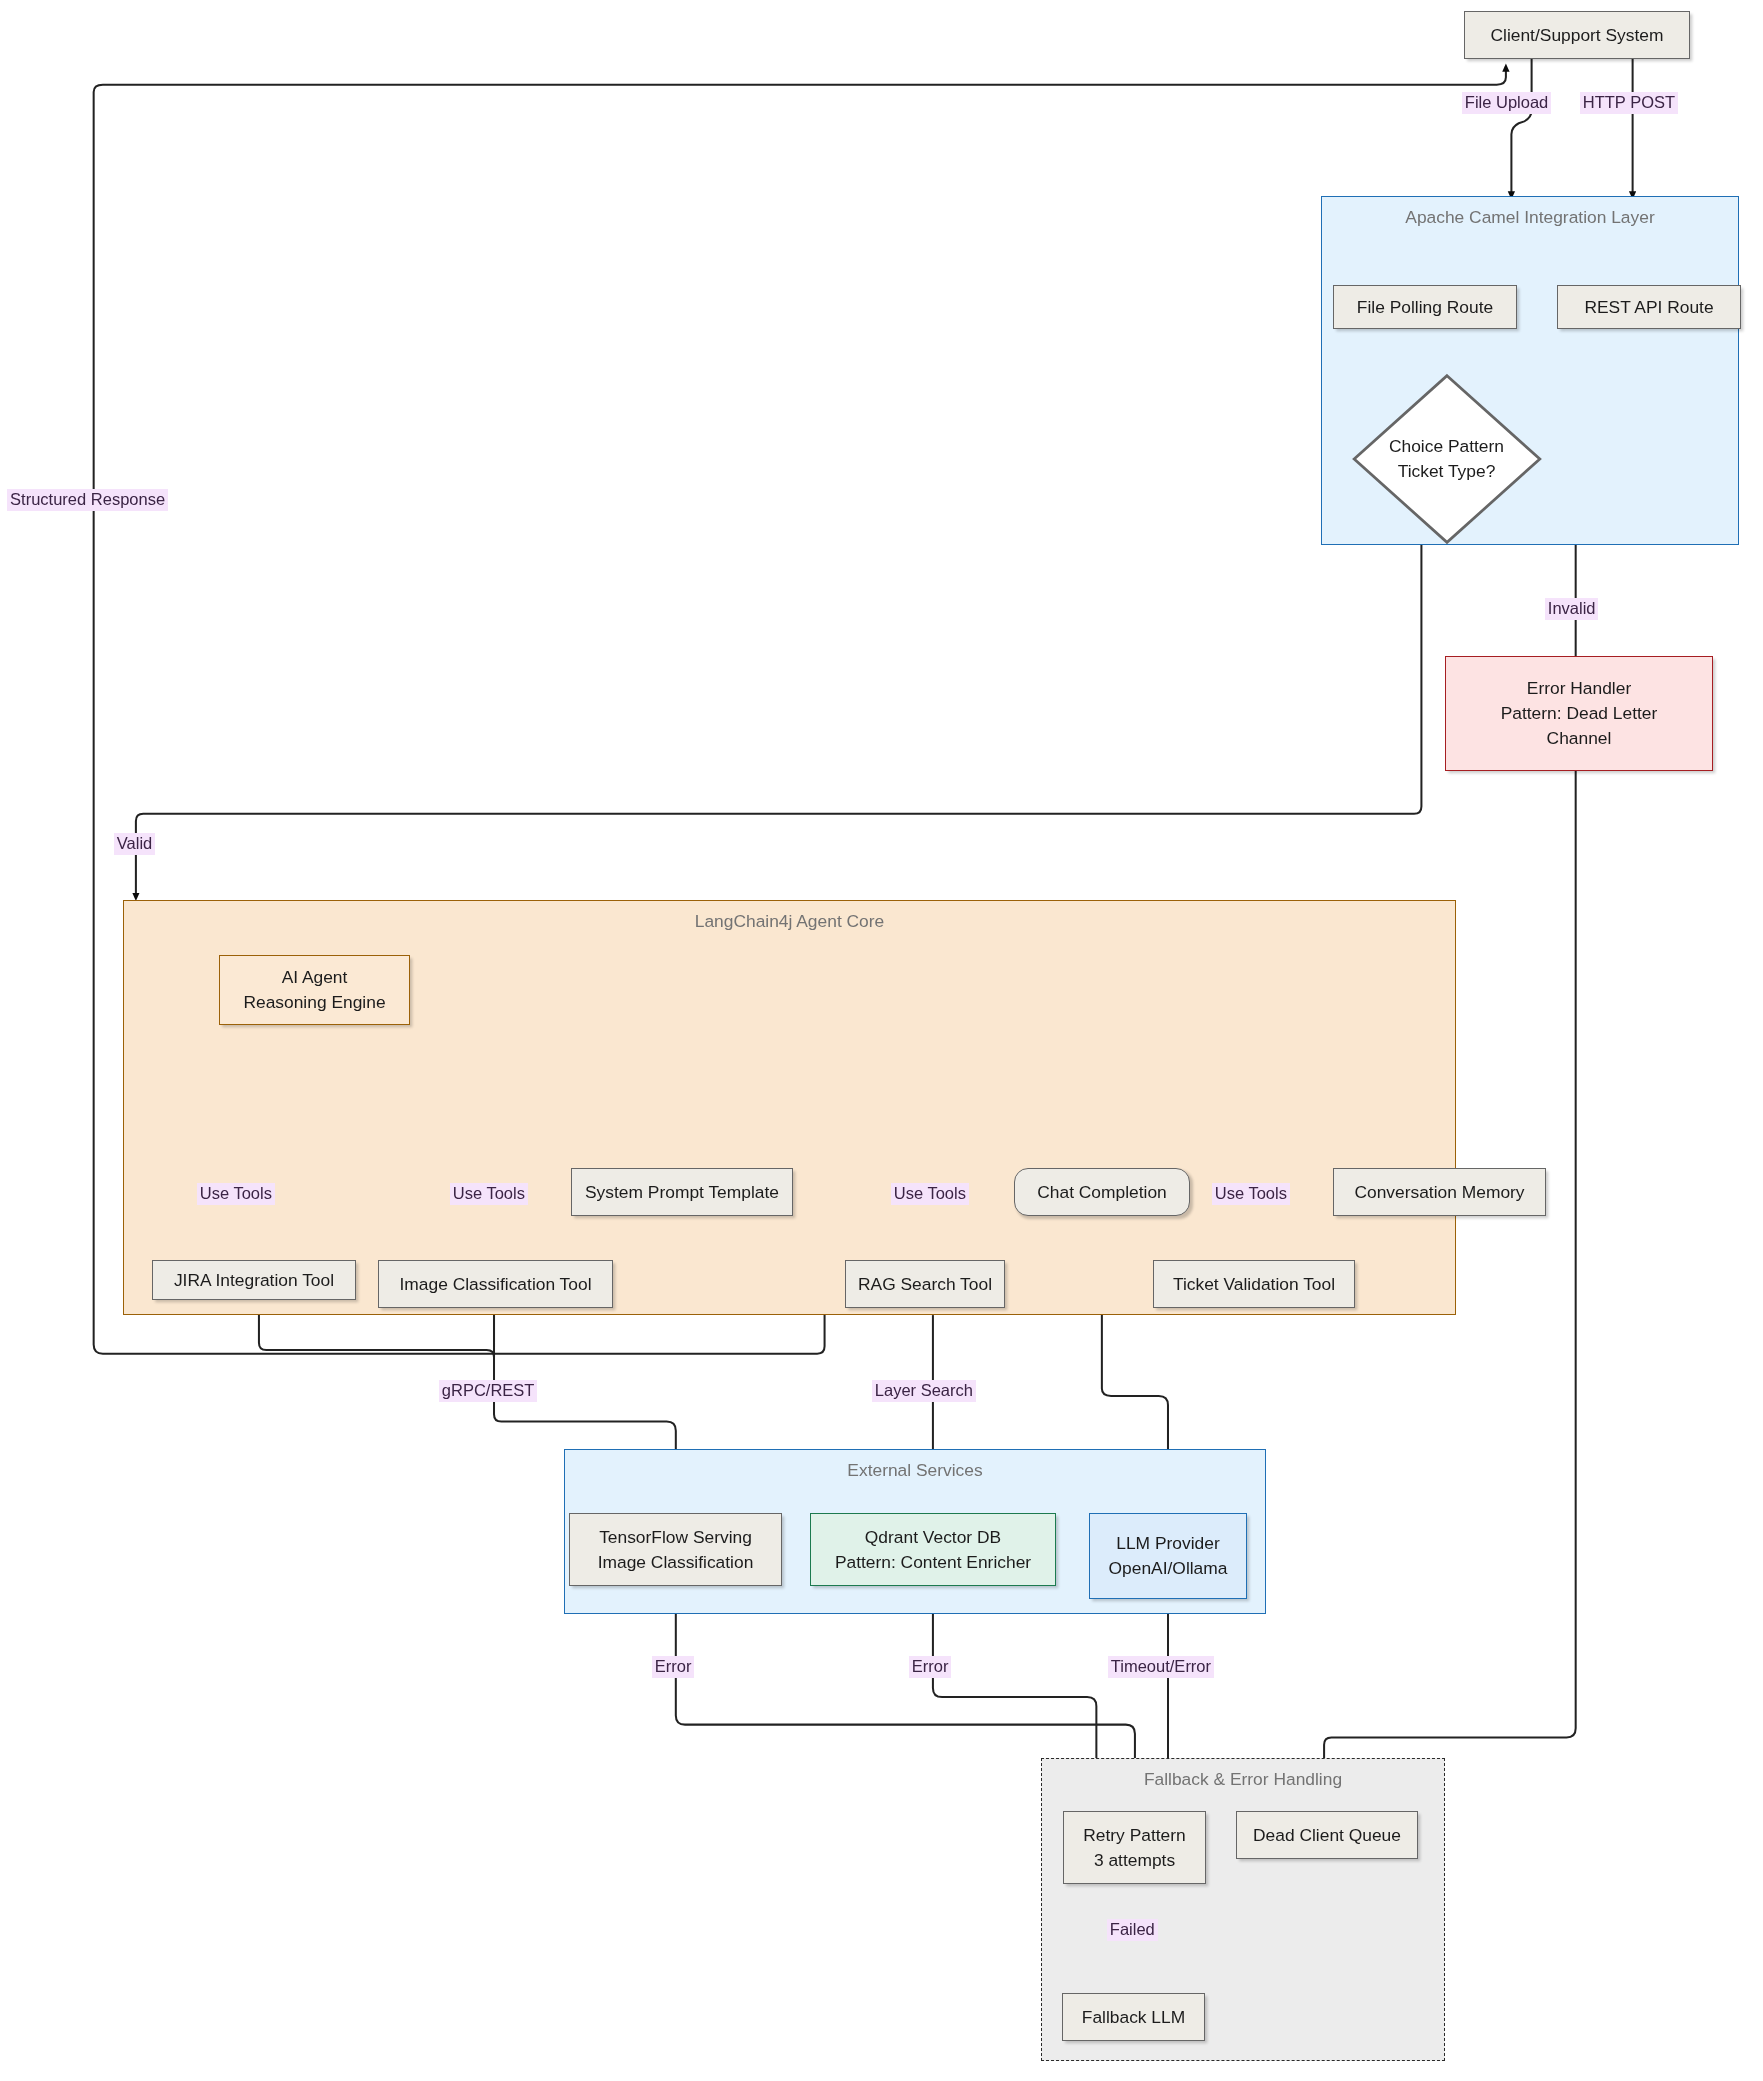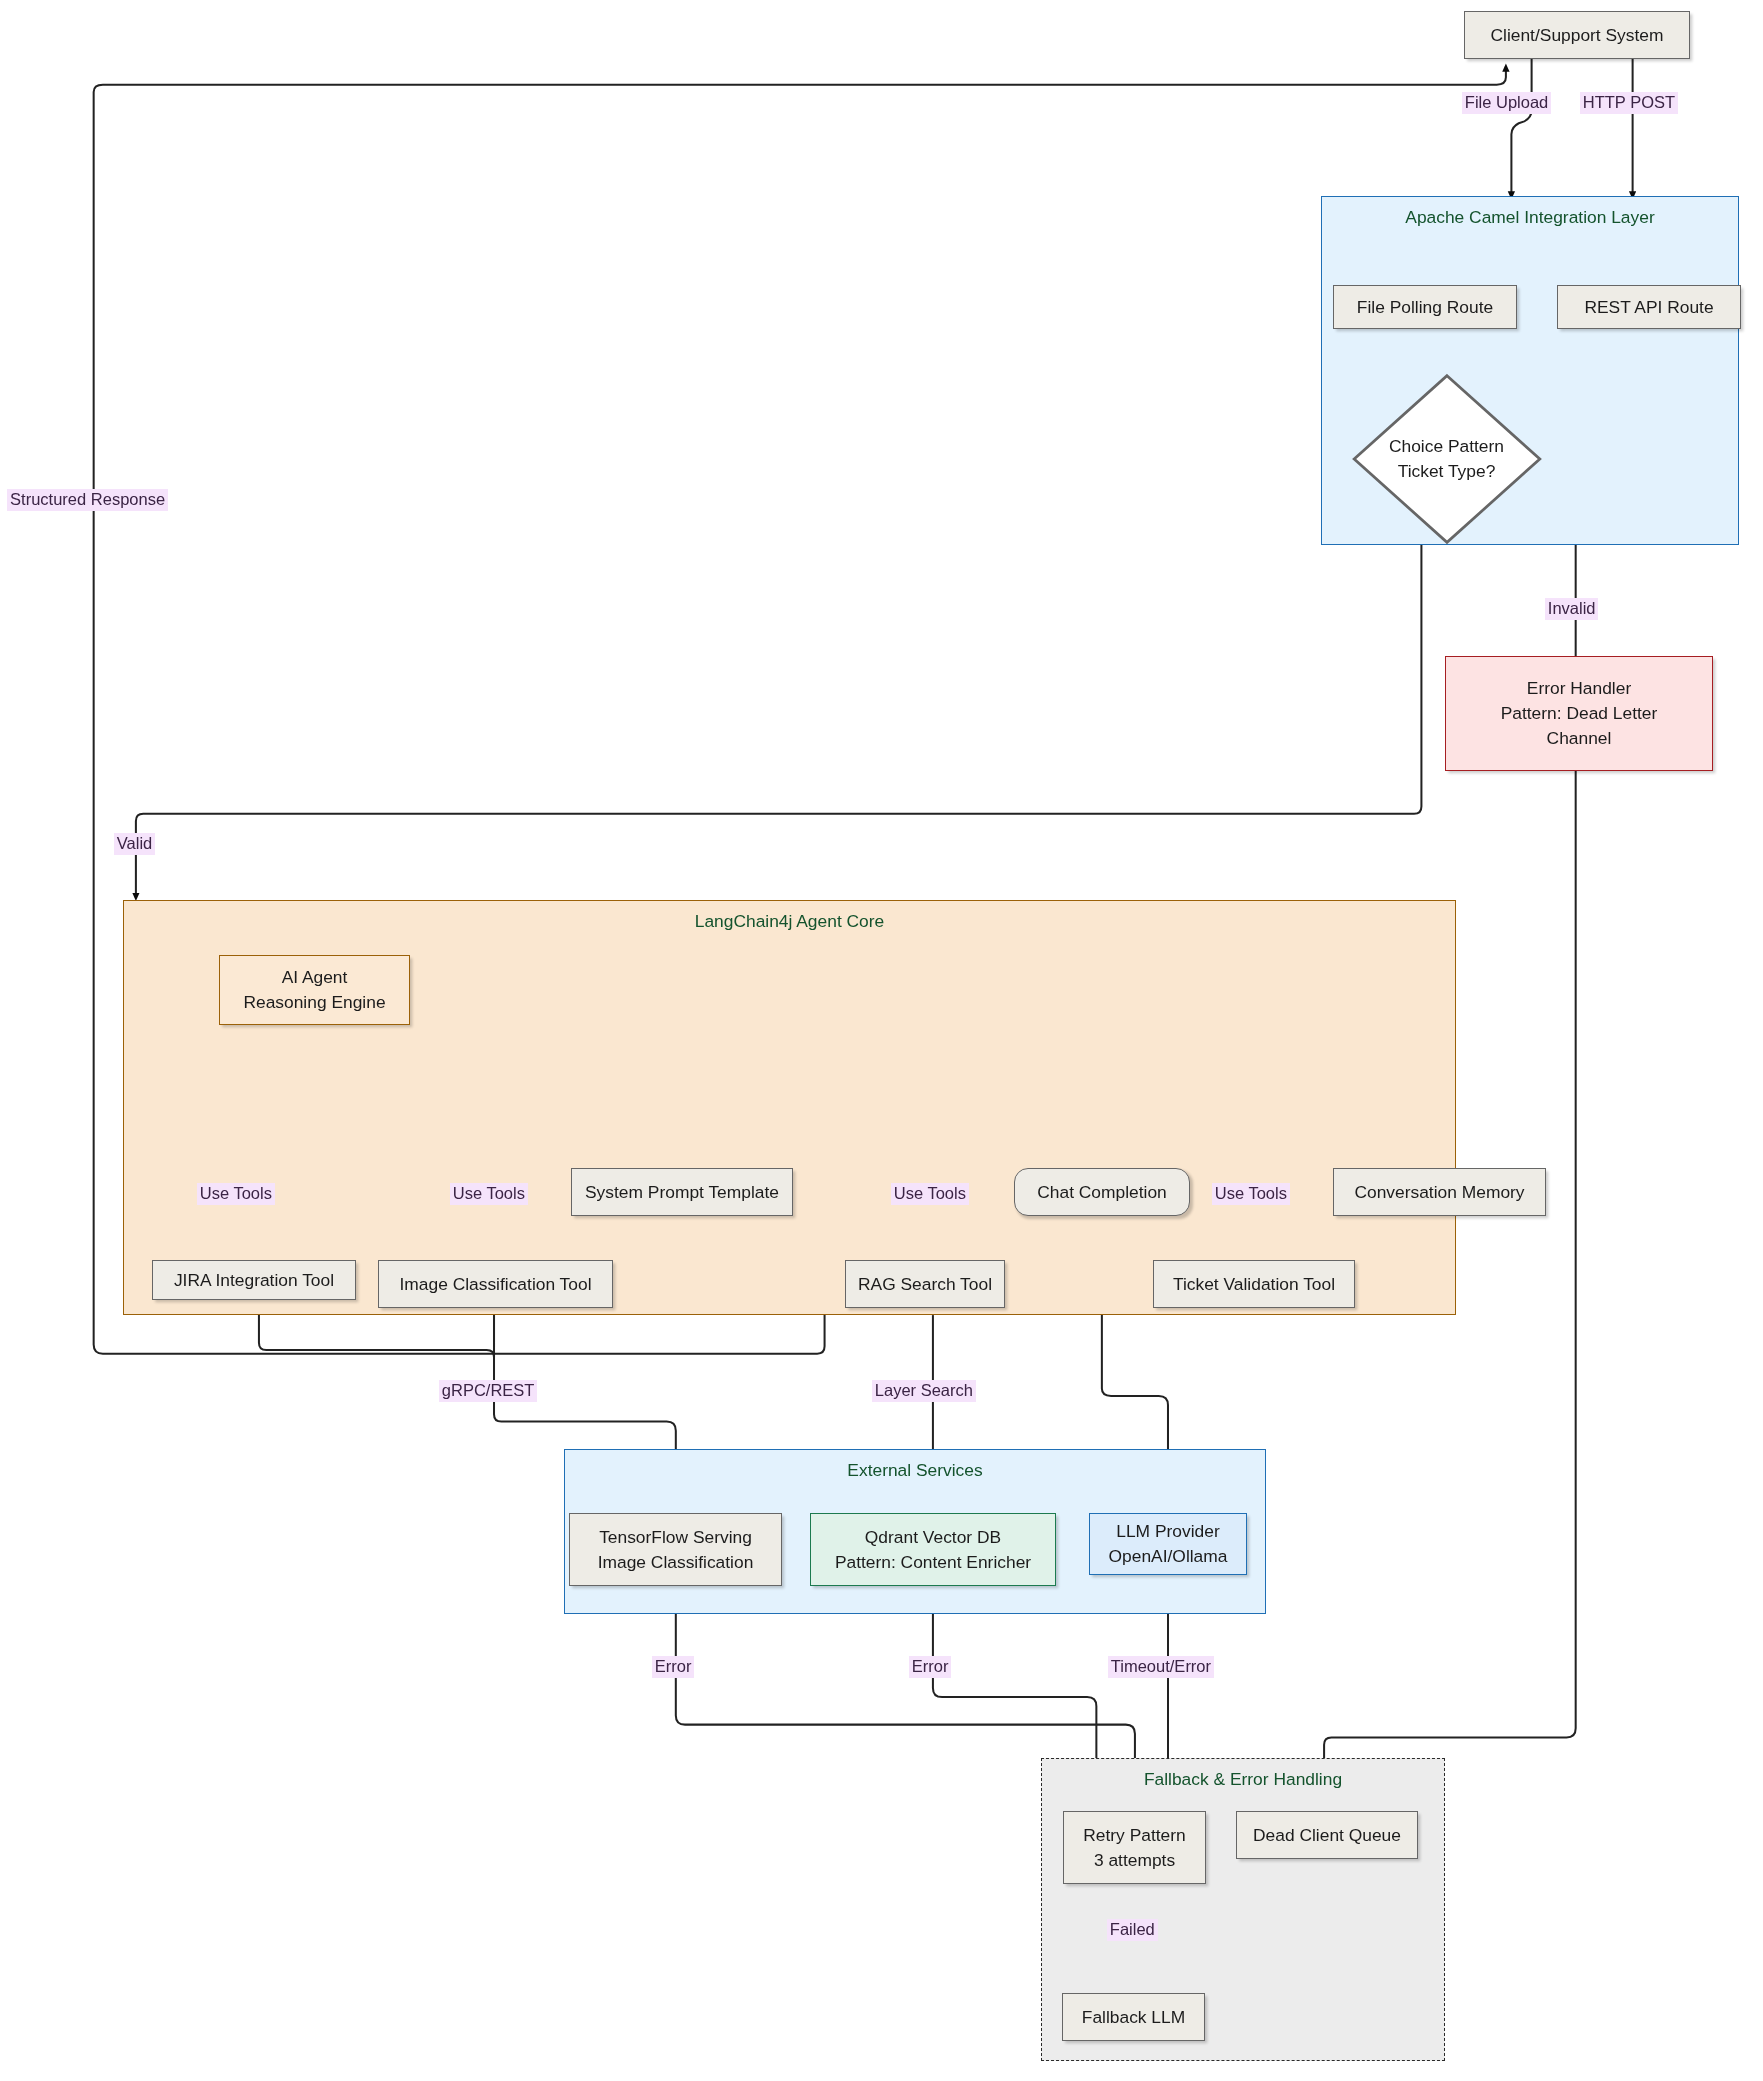--- a/index.html
+++ b/index.html
@@ -3,21 +3,21 @@
 <meta charset="utf-8">
 <style>
   html,body{margin:0;padding:0;background:#ffffff;}
   body{font-family:"Liberation Sans",sans-serif;}
   #stage{position:relative;width:1763px;height:2082px;background:#ffffff;overflow:hidden;}
   svg#wires{position:absolute;left:0;top:0;width:1763px;height:2082px;pointer-events:none;}
 
   .cluster{position:absolute;box-sizing:border-box;}
   .cluster .cluster-title{
     position:absolute;left:0;right:0;top:9.2px;text-align:center;
-    font-size:17.4px;color:#14532d;line-height:1.35;
+    font-size:17.4px;color:#737373;line-height:1.35;
   }
   .cluster.camel{background:#e3f2fd;border:1.8px solid #1f6fb5;}
   .cluster.agent{background:#fae7d0;border:1.8px solid #9b6108;}
   .cluster.extsvc{background:#e3f2fd;border:1.8px solid #1f6fb5;}
   .cluster.fallback{background:#ececec;border:1.8px dashed #2a2a2a;}
 
   .node{
     position:absolute;box-sizing:border-box;display:flex;flex-direction:column;
     align-items:center;justify-content:center;text-align:center;
     font-size:17.4px;color:#1c1c1c;line-height:1.42;
@@ -182,21 +182,21 @@
   <div class="node plain" style="left:569px;top:1513px;width:213px;height:73px;">
     <span class="line">TensorFlow Serving</span>
     <span class="line">Image Classification</span>
   </div>
 
   <div class="node greenbox" style="left:810px;top:1513px;width:246px;height:73px;">
     <span class="line">Qdrant Vector DB</span>
     <span class="line">Pattern: Content Enricher</span>
   </div>
 
-  <div class="node bluebox" style="left:1089px;top:1513px;width:158px;height:62px;">
+  <div class="node bluebox" style="left:1089px;top:1513px;width:158px;height:86px;">
     <span class="line">LLM Provider</span>
     <span class="line">OpenAI/Ollama</span>
   </div>
 
   <div class="node plain" style="left:1063px;top:1811px;width:143px;height:73px;">
     <span class="line">Retry Pattern</span>
     <span class="line">3 attempts</span>
   </div>
 
   <div class="node plain" style="left:1236px;top:1811px;width:182px;height:48px;">

